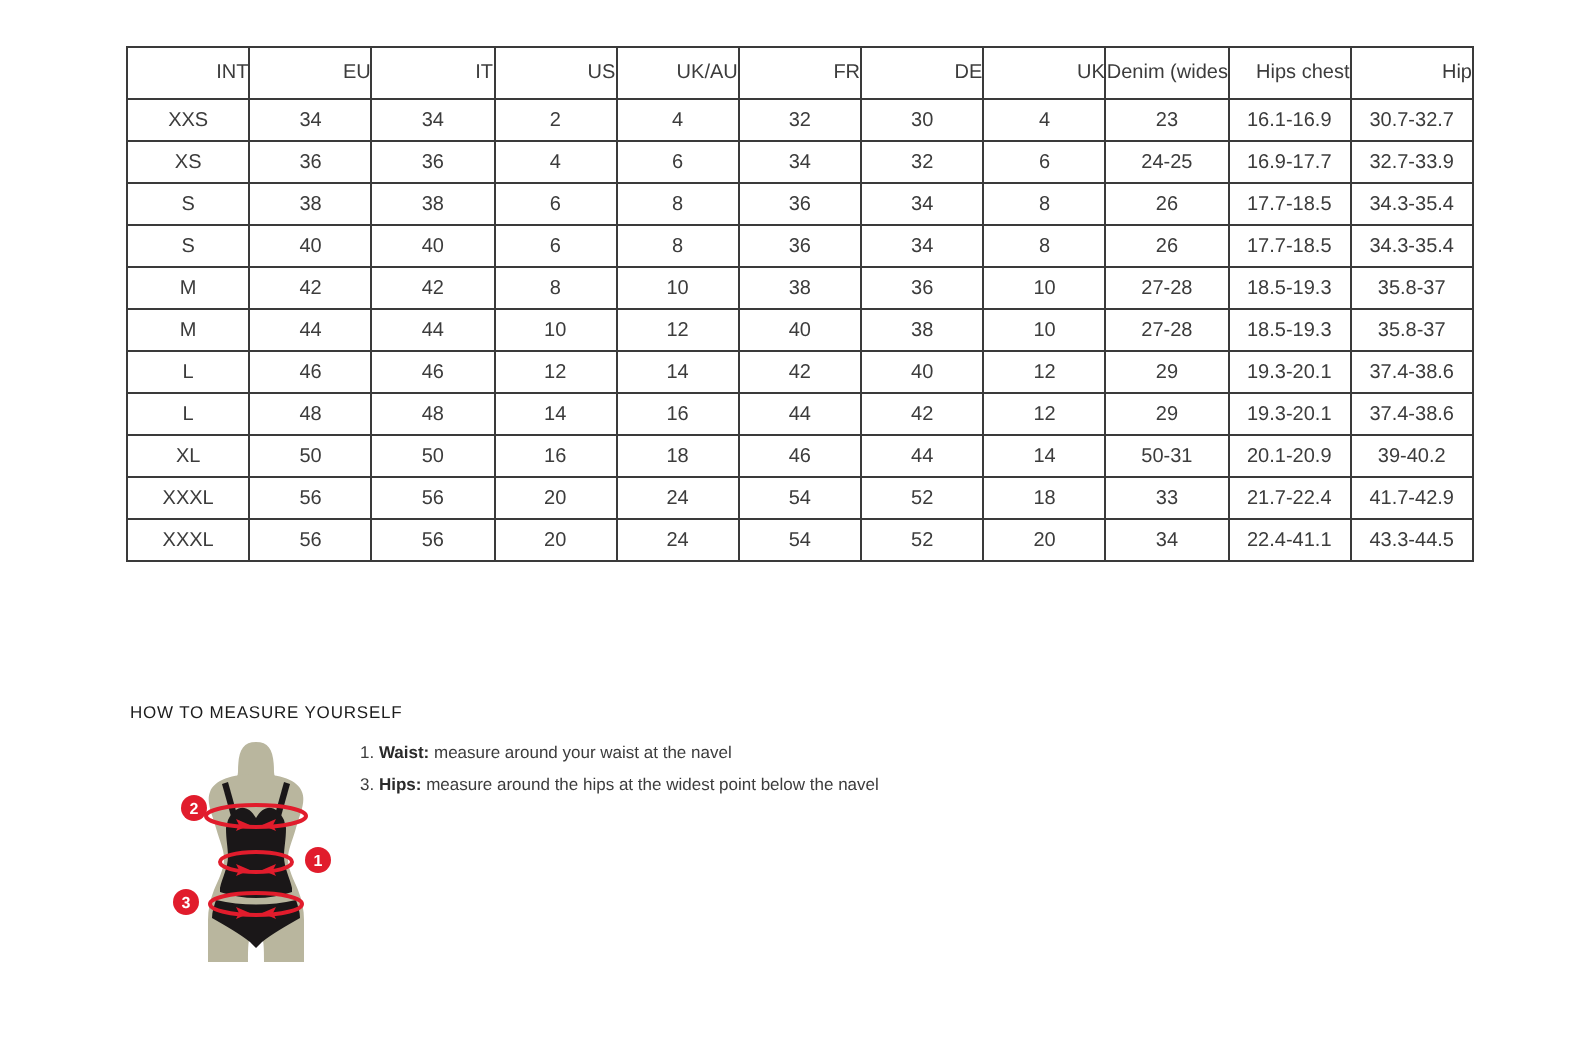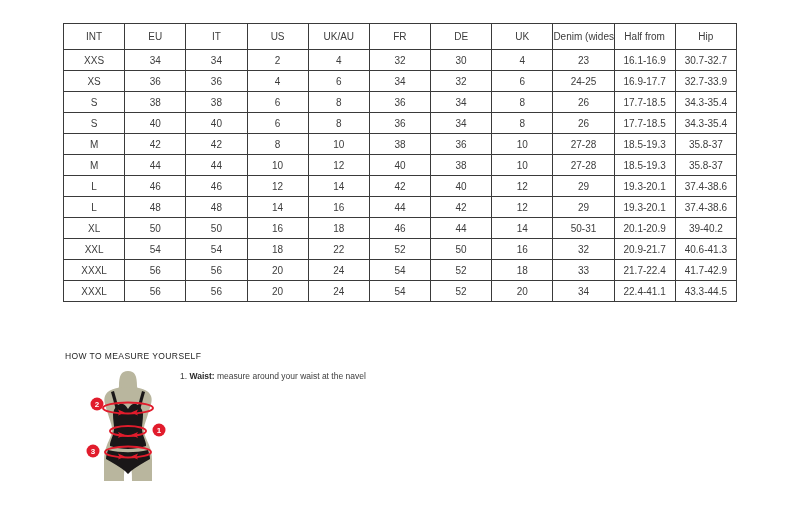--- a/index.html
+++ b/index.html
@@ -10,21 +10,21 @@
   
   .size-table{
     position:absolute;left:63px;top:23px;width:674px;
     border-collapse:collapse;table-layout:fixed;
     font-size:10px;color:#3c3c3c;
   }
   .size-table th,.size-table td{
     border:1px solid #3a3a3a;text-align:center;vertical-align:middle;
     font-weight:400;padding:0;white-space:nowrap;overflow:hidden;
   }
-  .size-table th{height:25px;}
+  .size-table th{height:25px;text-align:right;}
   .size-table td{height:20px;}
   
   .measure-heading{
     position:absolute;left:65px;top:351px;
     font-size:8.5px;font-weight:normal;letter-spacing:.4px;color:#1c1c1c;
   }
   .diagram{position:absolute;left:66px;top:366px;width:132px;height:122px;}
   .instructions{position:absolute;left:180px;top:371px;font-size:8.5px;color:#3c3c3c;}
   .instructions .item{margin-bottom:5.5px;line-height:10px;}
   .instructions b{color:#2a2a2a;}
@@ -39,21 +39,21 @@
         <tr>
           <th>INT</th>
           <th>EU</th>
           <th>IT</th>
           <th>US</th>
           <th>UK/AU</th>
           <th>FR</th>
           <th>DE</th>
           <th>UK</th>
           <th>Denim (widest)</th>
-          <th>Half from</th>
+          <th>Hips chest</th>
           <th>Hip</th>
         </tr>
       </thead>
     <tbody>
         <tr>
           <td>XXS</td>
           <td>34</td>
           <td>34</td>
           <td>2</td>
           <td>4</td>
@@ -162,33 +162,20 @@
           <td>16</td>
           <td>18</td>
           <td>46</td>
           <td>44</td>
           <td>14</td>
           <td>50-31</td>
           <td>20.1-20.9</td>
           <td>39-40.2</td>
         </tr>
         <tr>
-          <td>XXL</td>
-          <td>54</td>
-          <td>54</td>
-          <td>18</td>
-          <td>22</td>
-          <td>52</td>
-          <td>50</td>
-          <td>16</td>
-          <td>32</td>
-          <td>20.9-21.7</td>
-          <td>40.6-41.3</td>
-        </tr>
-        <tr>
           <td>XXXL</td>
           <td>56</td>
           <td>56</td>
           <td>20</td>
           <td>24</td>
           <td>54</td>
           <td>52</td>
           <td>18</td>
           <td>33</td>
           <td>21.7-22.4</td>
@@ -242,15 +229,16 @@
       <text x="31" y="41" text-anchor="middle" font-size="8" font-weight="bold" fill="#ffffff">2</text>
       <circle cx="93" cy="64" r="6.5" fill="#e11c2c"></circle>
       <text x="93" y="67" text-anchor="middle" font-size="8" font-weight="bold" fill="#ffffff">1</text>
       <circle cx="27" cy="85" r="6.5" fill="#e11c2c"></circle>
       <text x="27" y="88" text-anchor="middle" font-size="8" font-weight="bold" fill="#ffffff">3</text>
     </svg>
   </div>
 
   <div class="instructions">
       <div class="item"><span>1. </span><b>Waist:</b><span> measure around your waist at the navel</span></div>
+      <div class="item"><span>3. </span><b>Hips:</b><span> measure around the hips at the widest point below the navel</span></div>
     </div>
 
 </div>
 
 </body></html>

